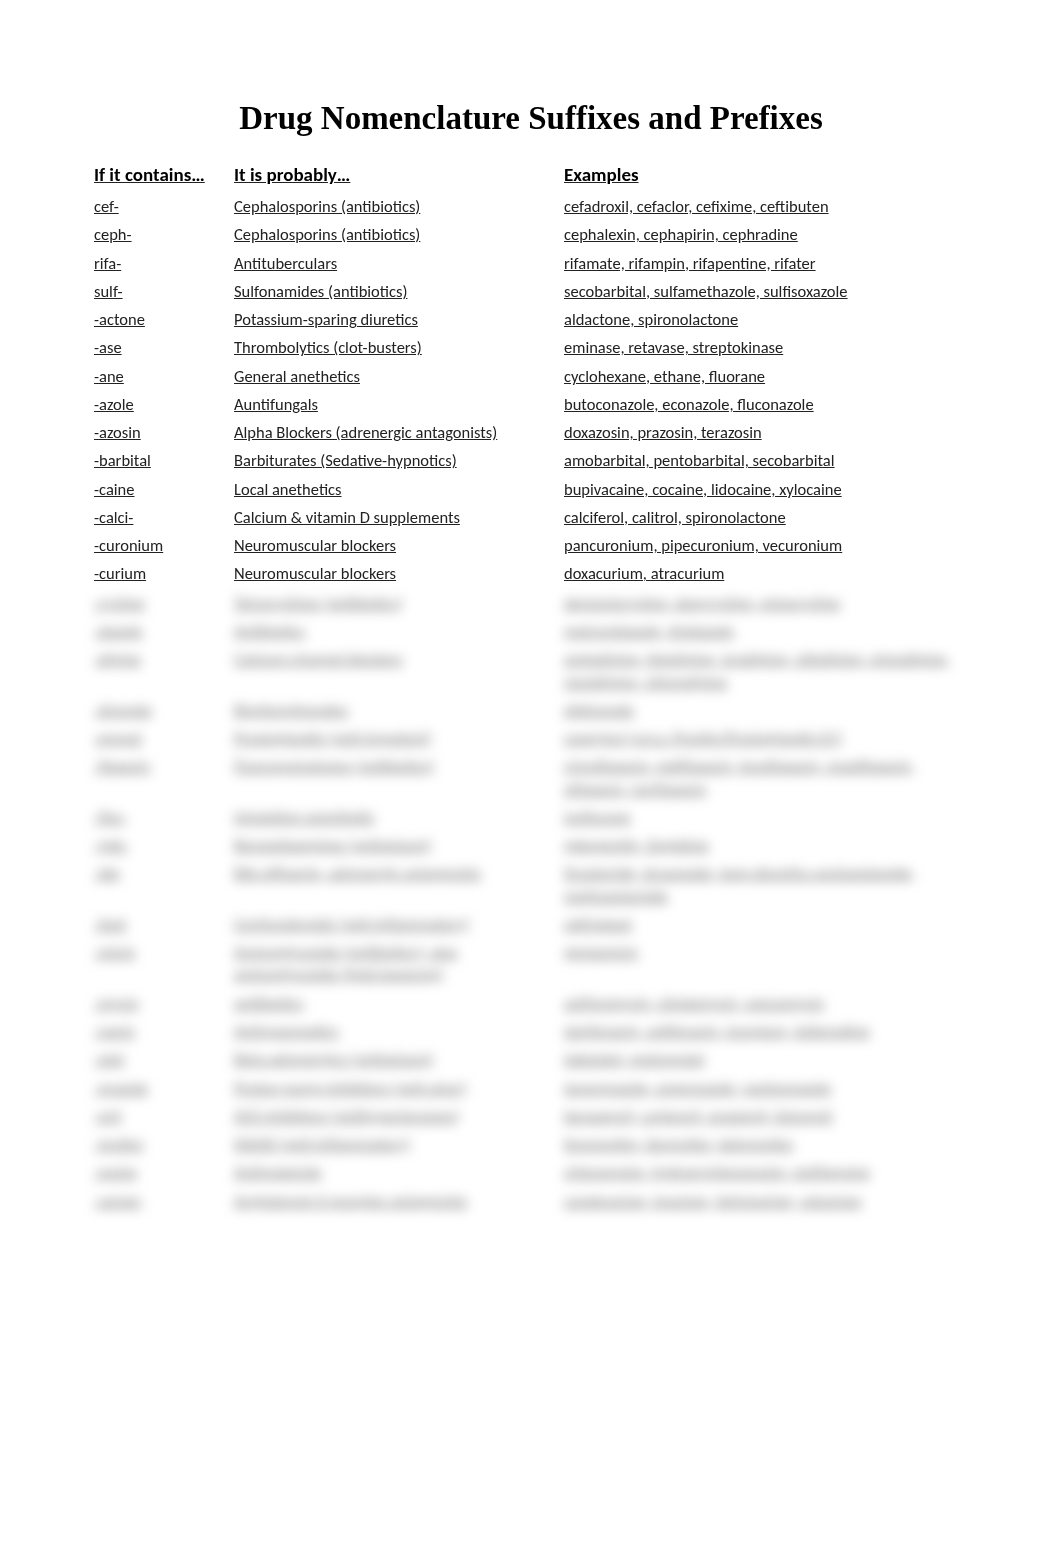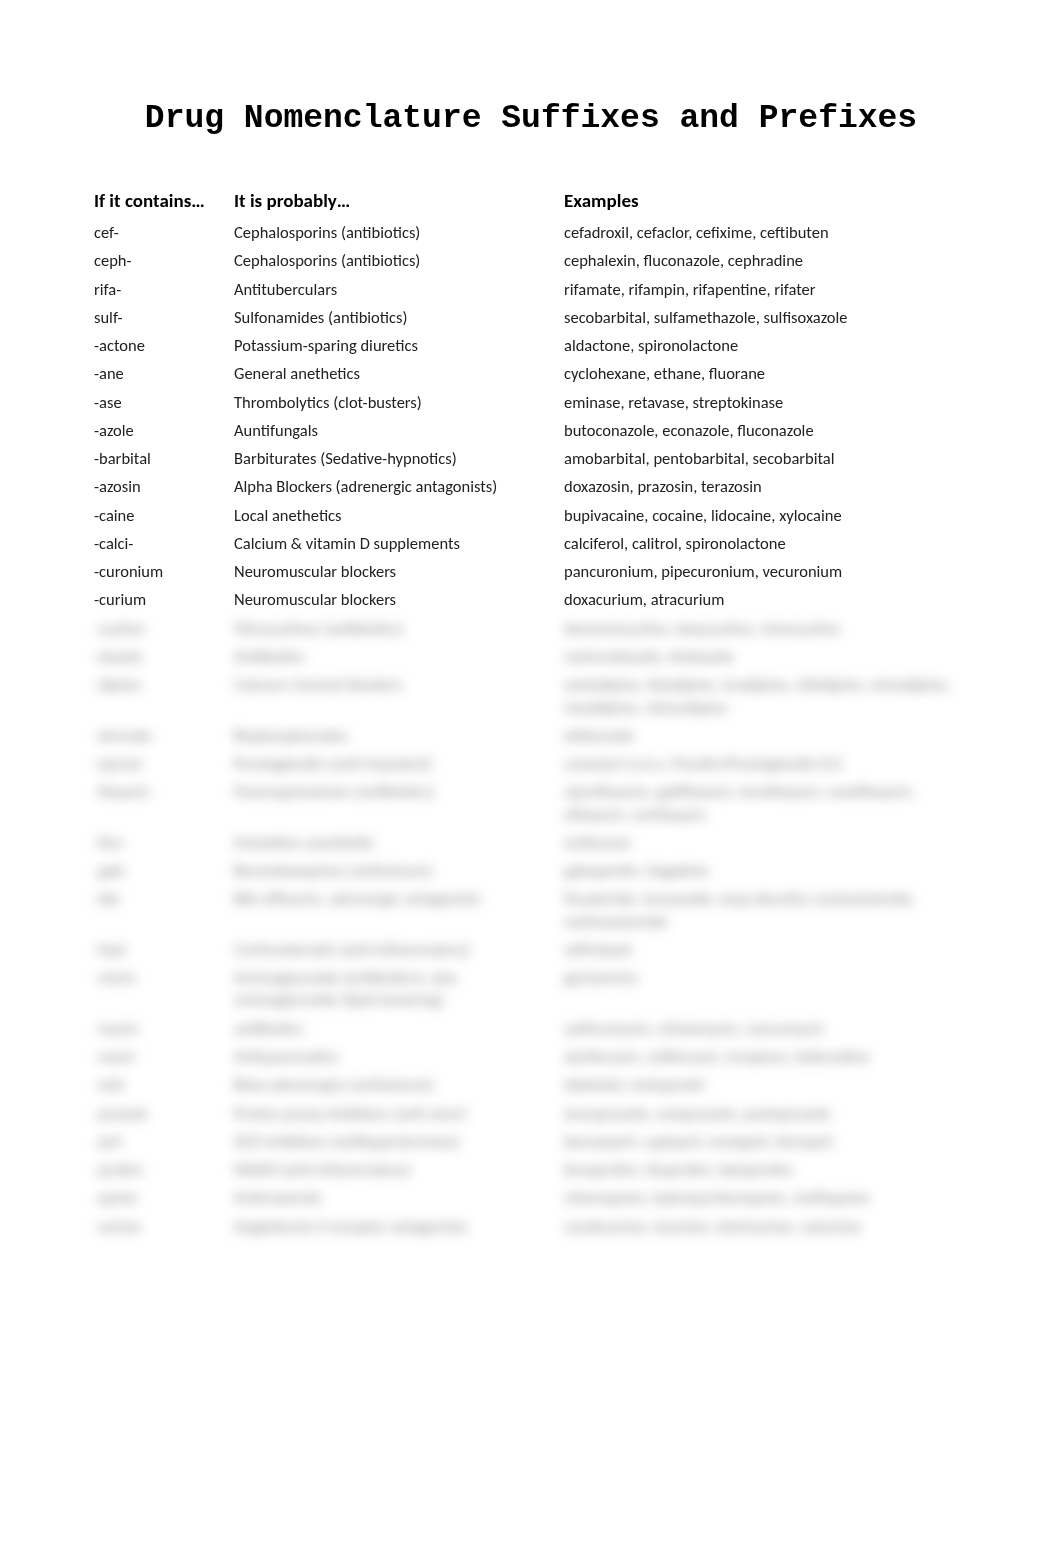--- a/index.html
+++ b/index.html
@@ -8,31 +8,32 @@
       box-sizing: border-box;
     }
     body {
       font-family: Calibri, "Segoe UI", Arial, sans-serif;
       background: #ffffff;
       width: 1062px;
       padding: 100px 90px 60px 90px;
       color: #222;
     }
     h1 {
-      font-family: Liberation Mono, monospace;
+      font-family: Liberation Serif, serif;
       font-weight: 700;
       font-size: 33px;
       text-align: center;
-      margin-bottom: 48px;
+      margin-bottom: 22px;
       color: #000;
     }
     table {
       width: 100%;
       border-collapse: collapse;
       table-layout: fixed;
+      text-decoration: underline;
     }
     th {
       text-align: left;
       font-weight: 700;
       font-size: 19px;
       padding: 4px 6px 6px 4px;
       color: #000;
       vertical-align: top;
     }
     td {
@@ -74,61 +75,61 @@
   </thead>
   <tbody id="rows-body">
       <tr>
         <td>cef-</td>
         <td>Cephalosporins (antibiotics)</td>
         <td>cefadroxil, cefaclor, cefixime, ceftibuten</td>
       </tr>
       <tr>
         <td>ceph-</td>
         <td>Cephalosporins (antibiotics)</td>
-        <td>cephalexin, fluconazole, cephradine</td>
+        <td>cephalexin, cephapirin, cephradine</td>
       </tr>
       <tr>
         <td>rifa-</td>
         <td>Antituberculars</td>
         <td>rifamate, rifampin, rifapentine, rifater</td>
       </tr>
       <tr>
         <td>sulf-</td>
         <td>Sulfonamides (antibiotics)</td>
         <td>secobarbital, sulfamethazole, sulfisoxazole</td>
       </tr>
       <tr>
         <td> -actone</td>
         <td>Potassium-sparing diuretics</td>
         <td>aldactone, spironolactone</td>
       </tr>
       <tr>
+        <td>-ase</td>
+        <td>Thrombolytics (clot-busters)</td>
+        <td>eminase, retavase, streptokinase</td>
+      </tr>
+      <tr>
         <td> -ane</td>
         <td>General anethetics</td>
         <td>cyclohexane, ethane, fluorane</td>
       </tr>
       <tr>
-        <td>-ase</td>
-        <td>Thrombolytics (clot-busters)</td>
-        <td>eminase, retavase, streptokinase</td>
-      </tr>
-      <tr>
         <td>-azole</td>
         <td>Auntifungals</td>
         <td>butoconazole, econazole, fluconazole</td>
       </tr>
       <tr>
+        <td>-azosin</td>
+        <td>Alpha Blockers (adrenergic antagonists)</td>
+        <td>doxazosin, prazosin, terazosin</td>
+      </tr>
+      <tr>
         <td>-barbital</td>
         <td>Barbiturates (Sedative-hypnotics)</td>
         <td>amobarbital, pentobarbital, secobarbital</td>
-      </tr>
-      <tr>
-        <td>-azosin</td>
-        <td>Alpha Blockers (adrenergic antagonists)</td>
-        <td>doxazosin, prazosin, terazosin</td>
       </tr>
       <tr>
         <td>-caine</td>
         <td>Local anethetics</td>
         <td>bupivacaine, cocaine, lidocaine, xylocaine</td>
       </tr>
       <tr>
         <td>-calci-</td>
         <td>Calcium &amp; vitamin D supplements</td>
         <td>calciferol, calitrol, spironolactone</td>

